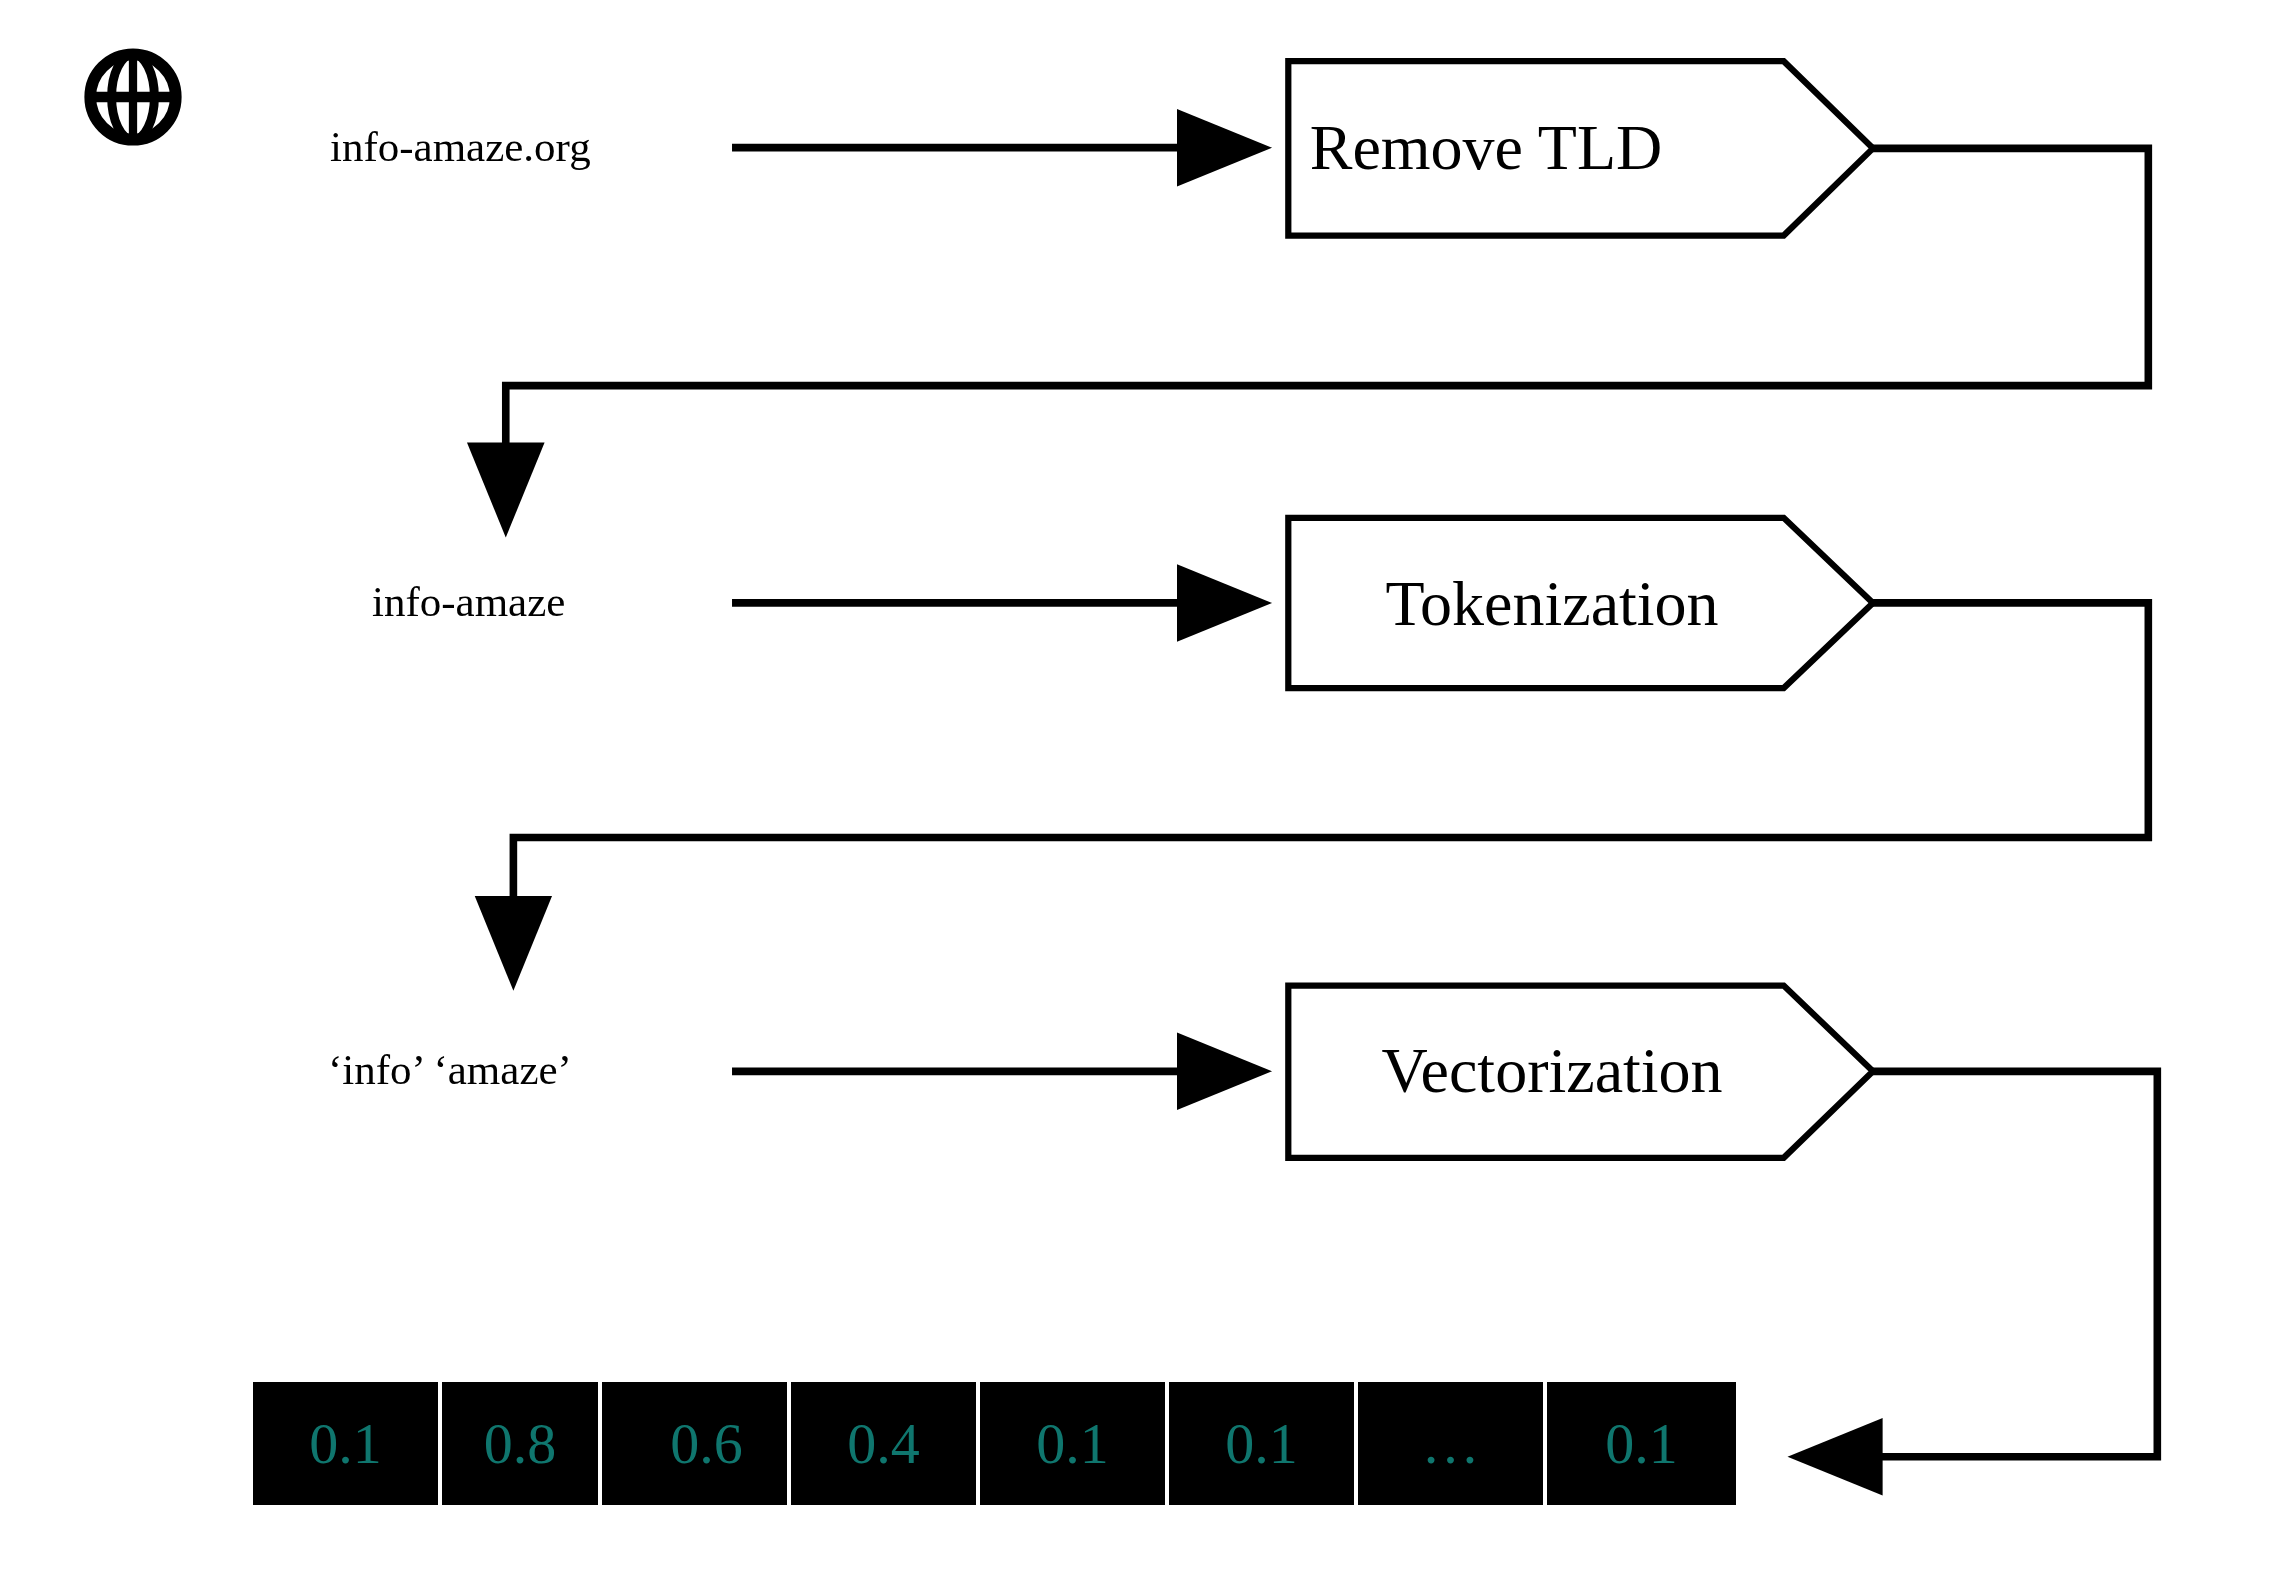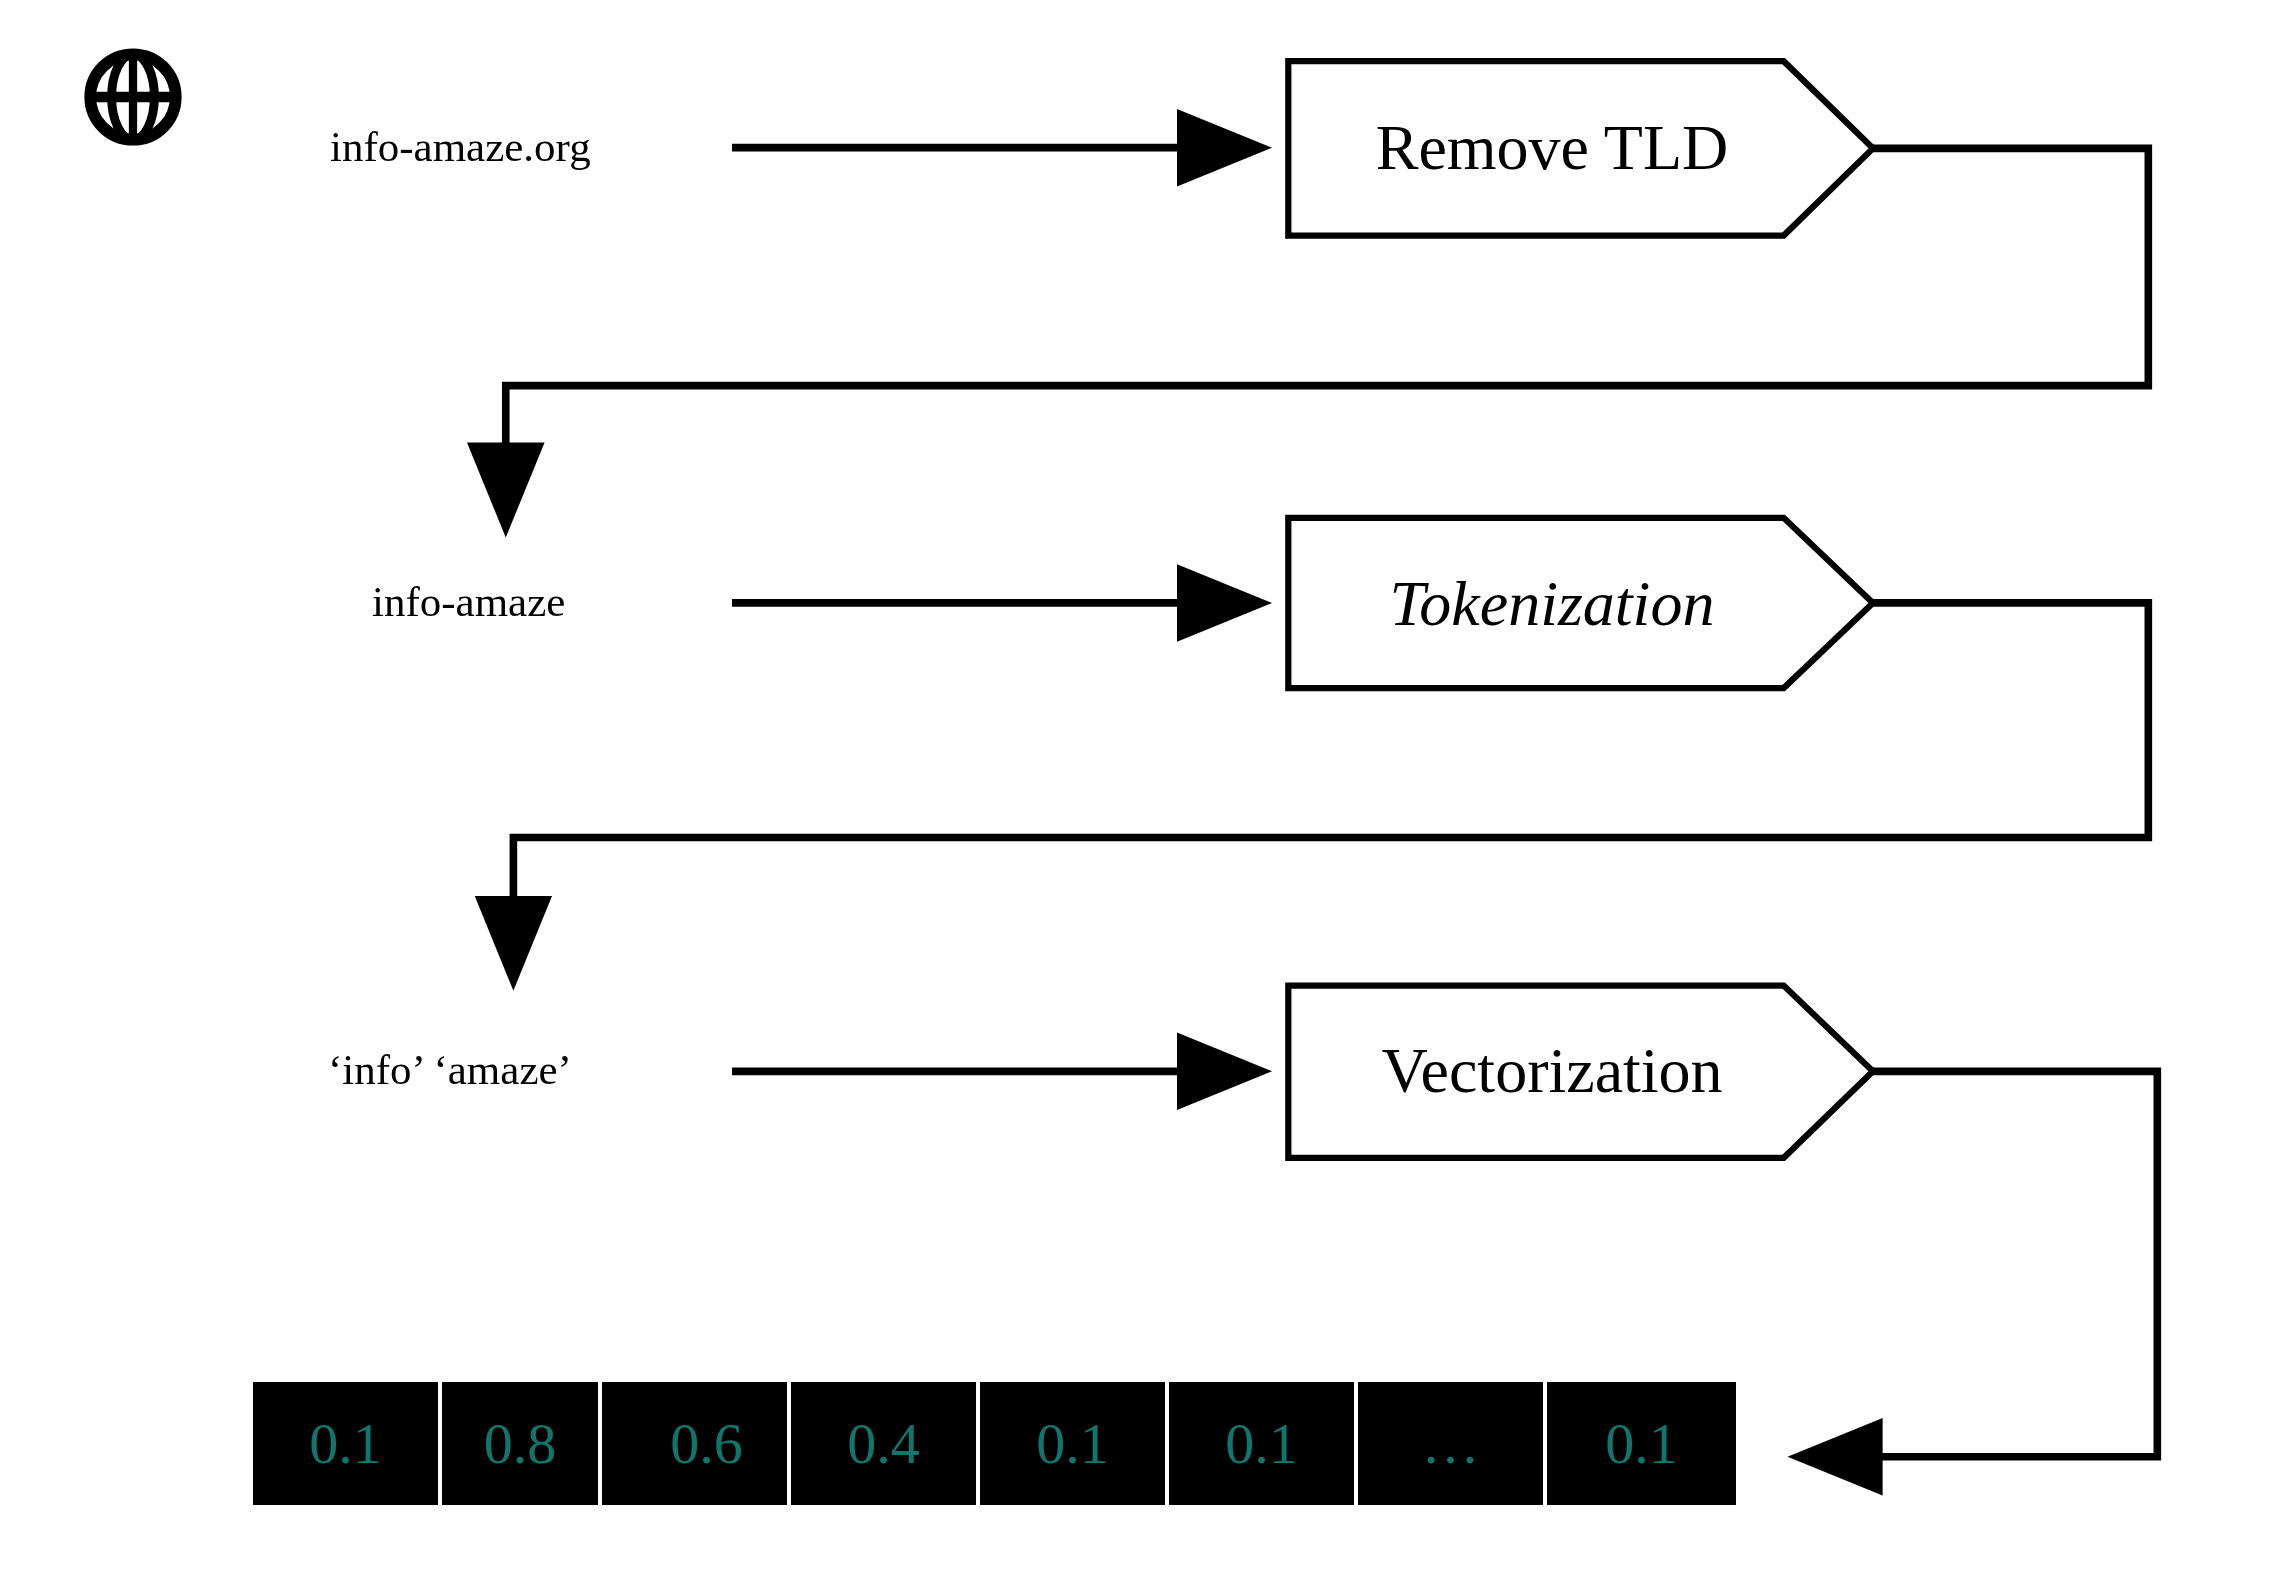--- a/index.html
+++ b/index.html
@@ -104,23 +104,23 @@
 
     <line x1="1058" y1="871" x2="1822" y2="871" stroke="#000000" stroke-width="11" marker-end="url(#arrowR)"></line>
 
     <path d="M2707,871 L3105,871 L3105,1210 L742,1210 L742,1415" fill="none" stroke="#000000" stroke-width="11" marker-end="url(#arrowD)"></path>
 
     <line x1="1058" y1="1548" x2="1822" y2="1548" stroke="#000000" stroke-width="11" marker-end="url(#arrowR)"></line>
 
     <path d="M2707,1548 L3118,1548 L3118,2105 L2600,2105" fill="none" stroke="#000000" stroke-width="11" marker-end="url(#arrowL)"></path>
   </svg>
 
-  <div class="node-label stage-name" style="left:1289px; top:116px; width:526px;">Remove TLD</div>
+  <div class="node-label stage-name" style="left:1223px; top:116px; width:526px;">Remove TLD</div>
 
-  <div class="node-label stage-name" style="left:1289px; top:572px; width:526px;font-style:italic;">Tokenization</div>
+  <div class="node-label stage-name" style="left:1289px; top:572px; width:526px;">Tokenization</div>
 
   <div class="node-label stage-name" style="left:1289px; top:1039px; width:526px;">Vectorization</div>
 
   <div class="node-label token-text" style="left:330px; top:125px;">info-amaze.org</div>
 
   <div class="node-label token-text" style="left:372px; top:580px;text-align:center;">info-amaze</div>
 
   <div class="node-label token-text" style="left:328px; top:1048px;">‘info’ ‘amaze’</div>
 
   <div class="vector-array" style="left:253px; top:1382px; width:1511px; height:123px;">

